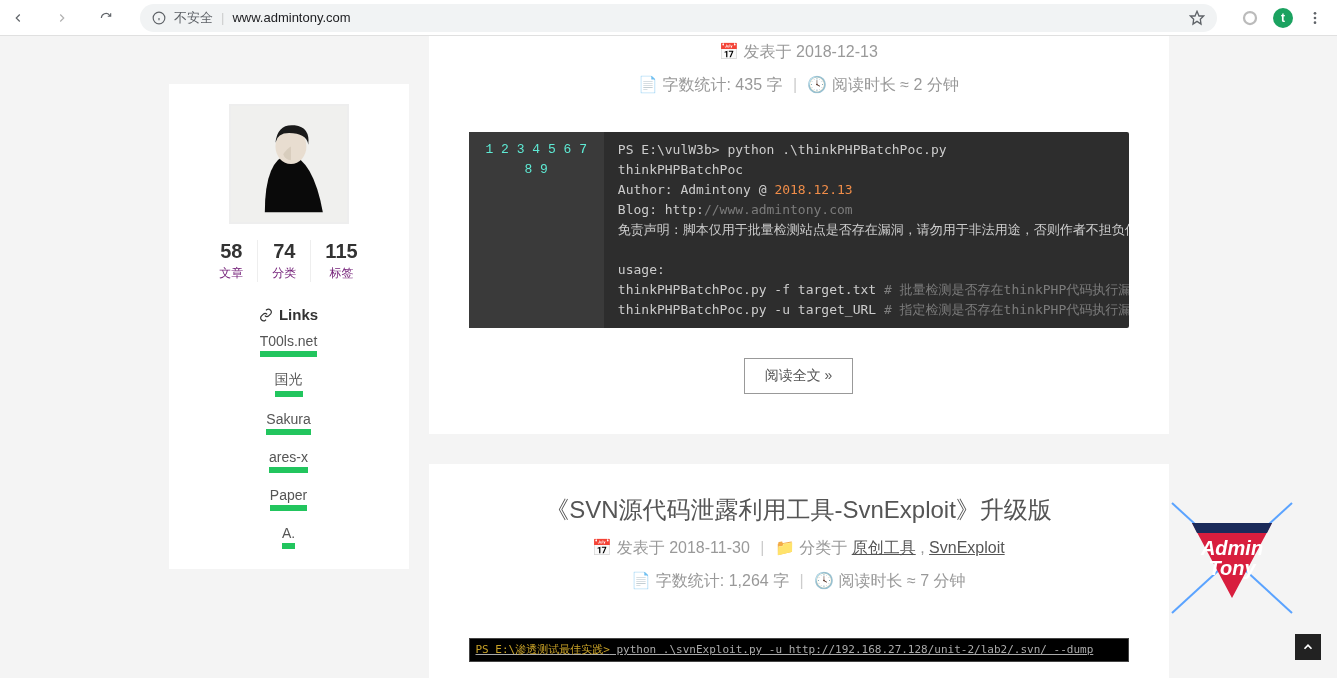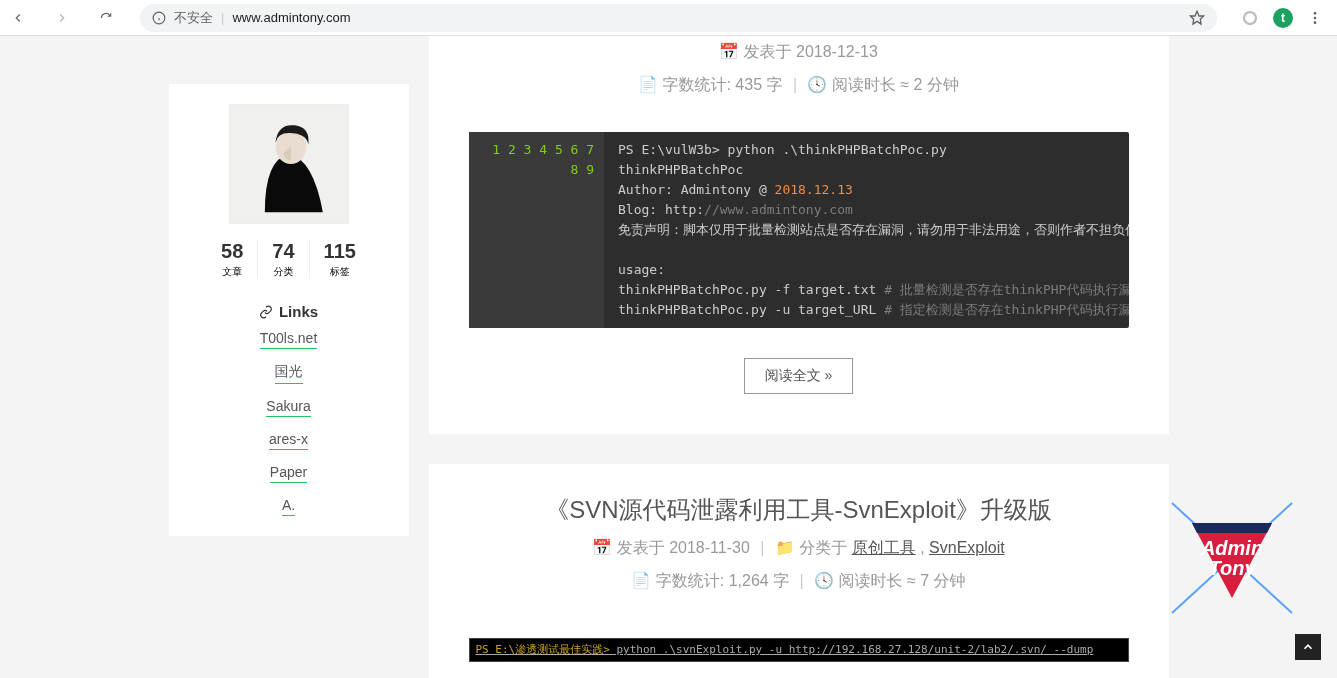--- a/index.html
+++ b/index.html
@@ -21,34 +21,34 @@
 
 
 .sidebar { width: 240px; background: #fff; margin-top: 48px; padding: 20px 20px; text-align: center; align-self: flex-start; }
 .avatar-img { width: 120px; height: 120px; background: #e8e8e8; margin: 0 auto; border: 2px solid #eee; position:relative; overflow:hidden; }
 .avatar-svg { width:100%; height:100%; }
 .site-name { font-size: 18px; font-weight: bold; color: #333; margin-top: 12px; }
 .stats { display: flex; justify-content: center; margin-top: 16px; }
 .stat { padding: 0 14px; text-align: center; }
 .stat + .stat { border-left: 1px solid #eee; }
 .stat-num { font-size: 20px; font-weight: bold; color: #333; }
-.stat-lbl { font-size: 10px; color: #000000; margin-top:2px; }
+.stat-lbl { font-size: 12px; color: #701a75; margin-top:2px; }
 .links-title { margin-top: 24px; font-weight: bold; font-size: 15px; color: #333; display:flex; align-items:center; justify-content:center; gap:6px; }
 .links-list { margin-top: 10px; display: flex; flex-direction: column; align-items: center; gap: 14px; }
-.link-item { font-size: 14px; color: #555; border-bottom: 1px solid #22c55e; padding-bottom: 2px; cursor: pointer; }
+.link-item { font-size: 14px; color: #555; border-bottom: 6px solid #22c55e; padding-bottom: 2px; cursor: pointer; }
 
 
 .main { flex: 1; display: flex; flex-direction: column; gap: 30px; }
 .article { background: #fff; padding: 0 40px 40px; }
 .article.first { padding-top: 0; }
 .meta { text-align: center; font-size: 16px; color: #999; padding: 6px 0; }
 .meta a { color: #555; text-decoration: underline; }
 .meta-sep { margin: 0 6px; color: #ccc; }
 .code-block { background: #2d2d2d; border-radius: 2px; margin-top: 30px; display: flex; font-family: "Consolas", monospace; font-size: 13px; line-height: 20px; }
-.gutter { background: #3a3a3a; color: #84cc16; padding: 8px 10px; text-align: right; user-select: none; }
+.gutter { background: #3a3a3a; color: #5eead4; padding: 8px 10px; text-align: center; user-select: none; font-family: Liberation Mono, monospace; }
 .code { padding: 8px 14px; color: #ccc; white-space: pre; overflow-x: auto; }
 .cs-num { color: #f08d49; }
 .cs-cmt { color: #7c7c7c; }
 .cs-txt { color: #ccc; }
 .read-more { margin-top: 30px; text-align: center; }
 .read-more-btn { display: inline-block; padding: 8px 20px; border: 1px solid #999; color: #555; font-size: 14px; cursor: pointer; }
 .article-title { text-align: center; font-size: 24px; color: #555; font-weight: normal; padding-top: 30px; padding-bottom: 6px; }
 
 
 .term-block { background: #000; color: #aaa; font-family: monospace; font-size: 11px; padding: 4px 6px; margin-top: 40px; border: 1px solid #444; line-height:14px; white-space:pre;text-decoration:underline; }

